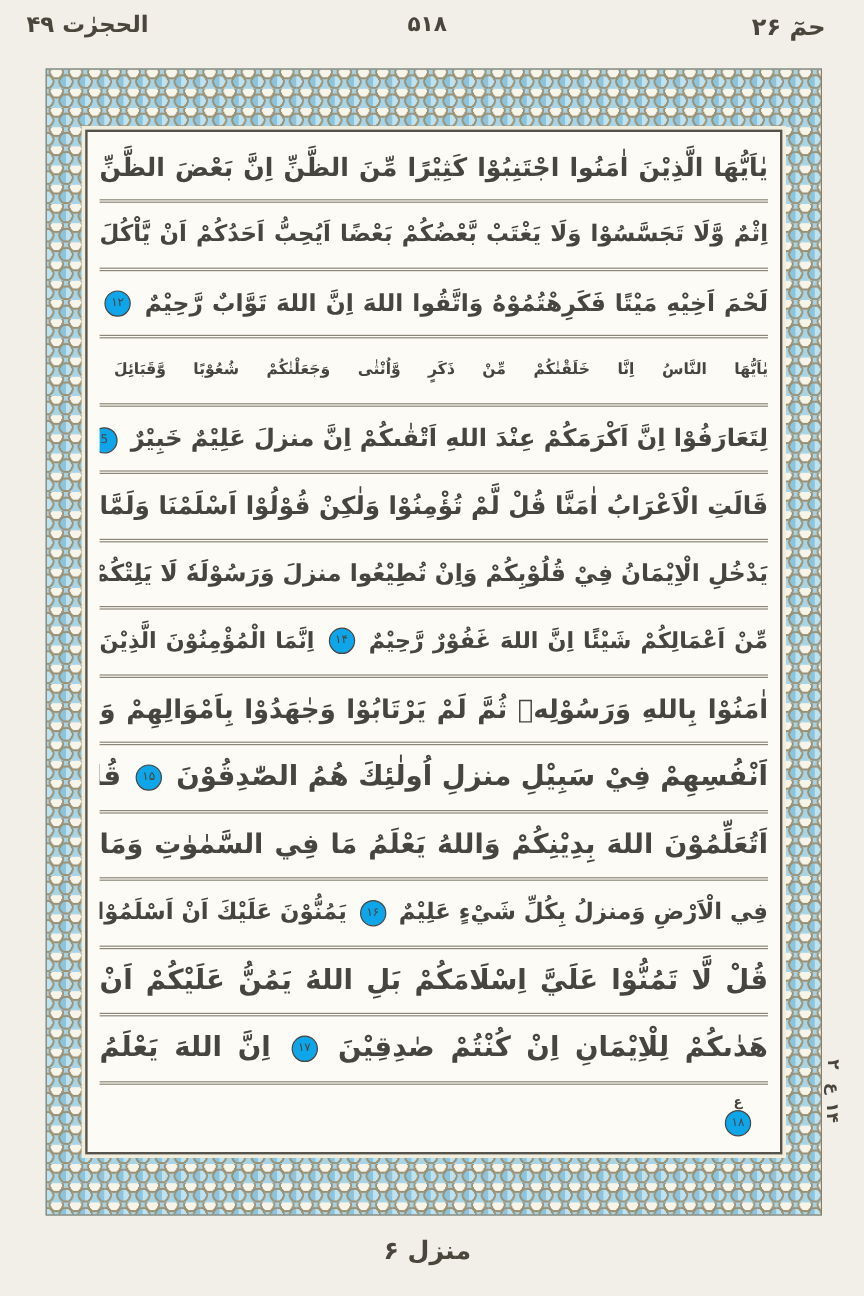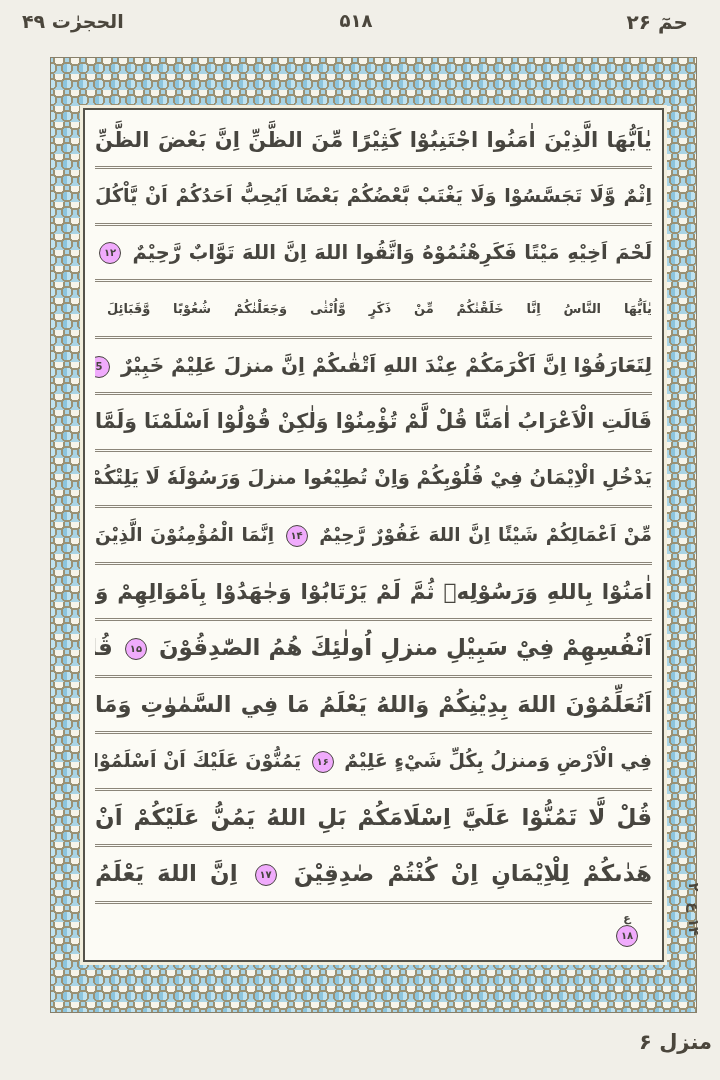--- a/index.html
+++ b/index.html
@@ -12,21 +12,21 @@
   .page{position:relative;width:712px;height:1080px;}
 
   
   .hdr{position:absolute;top:10px;height:34px;color:#4b463c;font-weight:bold;}
   .hdr-left{left:22px;font-size:19px;}
   .hdr-center{left:50%;transform:translateX(-50%);font-size:18px;letter-spacing:1px;}
   .hdr-right{right:24px;font-size:20px;}
 
   
   .frame{
-    position:absolute;left:50px;top:57px;width:647px;height:956px;
+    position:absolute;left:38px;top:57px;width:647px;height:956px;
     box-sizing:border-box;
     border:1px solid #877f6a;
     background-color:#a9d4e6;
     background-image:
       radial-gradient(circle at 8px 2px,  #f7f4ea 0 4.5px, #9a9174 4.5px 6px, rgba(0,0,0,0) 6.5px),
       radial-gradient(circle at 0px 10px, #bfe2f0 0 4.5px, #9a9174 4.5px 6px, rgba(0,0,0,0) 6.5px),
       radial-gradient(circle at 16px 10px,#8cc4dd 0 4.5px, #9a9174 4.5px 6px, rgba(0,0,0,0) 6.5px);
     background-size:16px 16px;
     padding:50px 32px;
   }
@@ -53,43 +53,43 @@
     font-size:23px;
     color:#47453f;
     line-height:1.35;
     white-space:nowrap;
   }
   .verse-circle{
     display:inline-flex;align-items:center;justify-content:center;
     box-sizing:border-box;
     width:22px;height:22px;
     border:1.5px solid #47453f;border-radius:50%;
-    font-size:10px;font-weight:bold;line-height:1;
-    color:#47453f;background:#f0abfc;
+    font-size:10px;font-weight:normal;line-height:1;
+    color:#47453f;background:#0ea5e9;
     vertical-align:middle;margin:0 4px;
     flex:none;
   }
   .ruku-stack{
     display:inline-flex;flex-direction:column;align-items:center;
     vertical-align:middle;margin:0 10px;line-height:1;
   }
   .ruku-letter{font-size:11px;line-height:1;margin-bottom:1px;}
 
   
   .margin-note{
     position:absolute;right:1px;top:880px;width:34px;
     display:flex;flex-direction:column;align-items:center;gap:6px;
     color:#4b463c;font-weight:bold;font-size:14px;
   }
   .margin-note span{display:block;transform:rotate(90deg);line-height:1;}
 
   
   .footer{
     position:absolute;top:1030px;left:0;width:100%;
-    text-align:right;font-size:21px;font-weight:bold;color:#4b463c;
+    text-align:center;font-size:21px;font-weight:bold;color:#4b463c;
   }
 </style>
 </head>
 <body>
 
 <div class="page">
 
   <div class="hdr hdr-left">الحجرٰت ۴۹</div>
   <div class="hdr hdr-center">۵۱۸</div>
   <div class="hdr hdr-right">حمٓ ۲۶</div>

